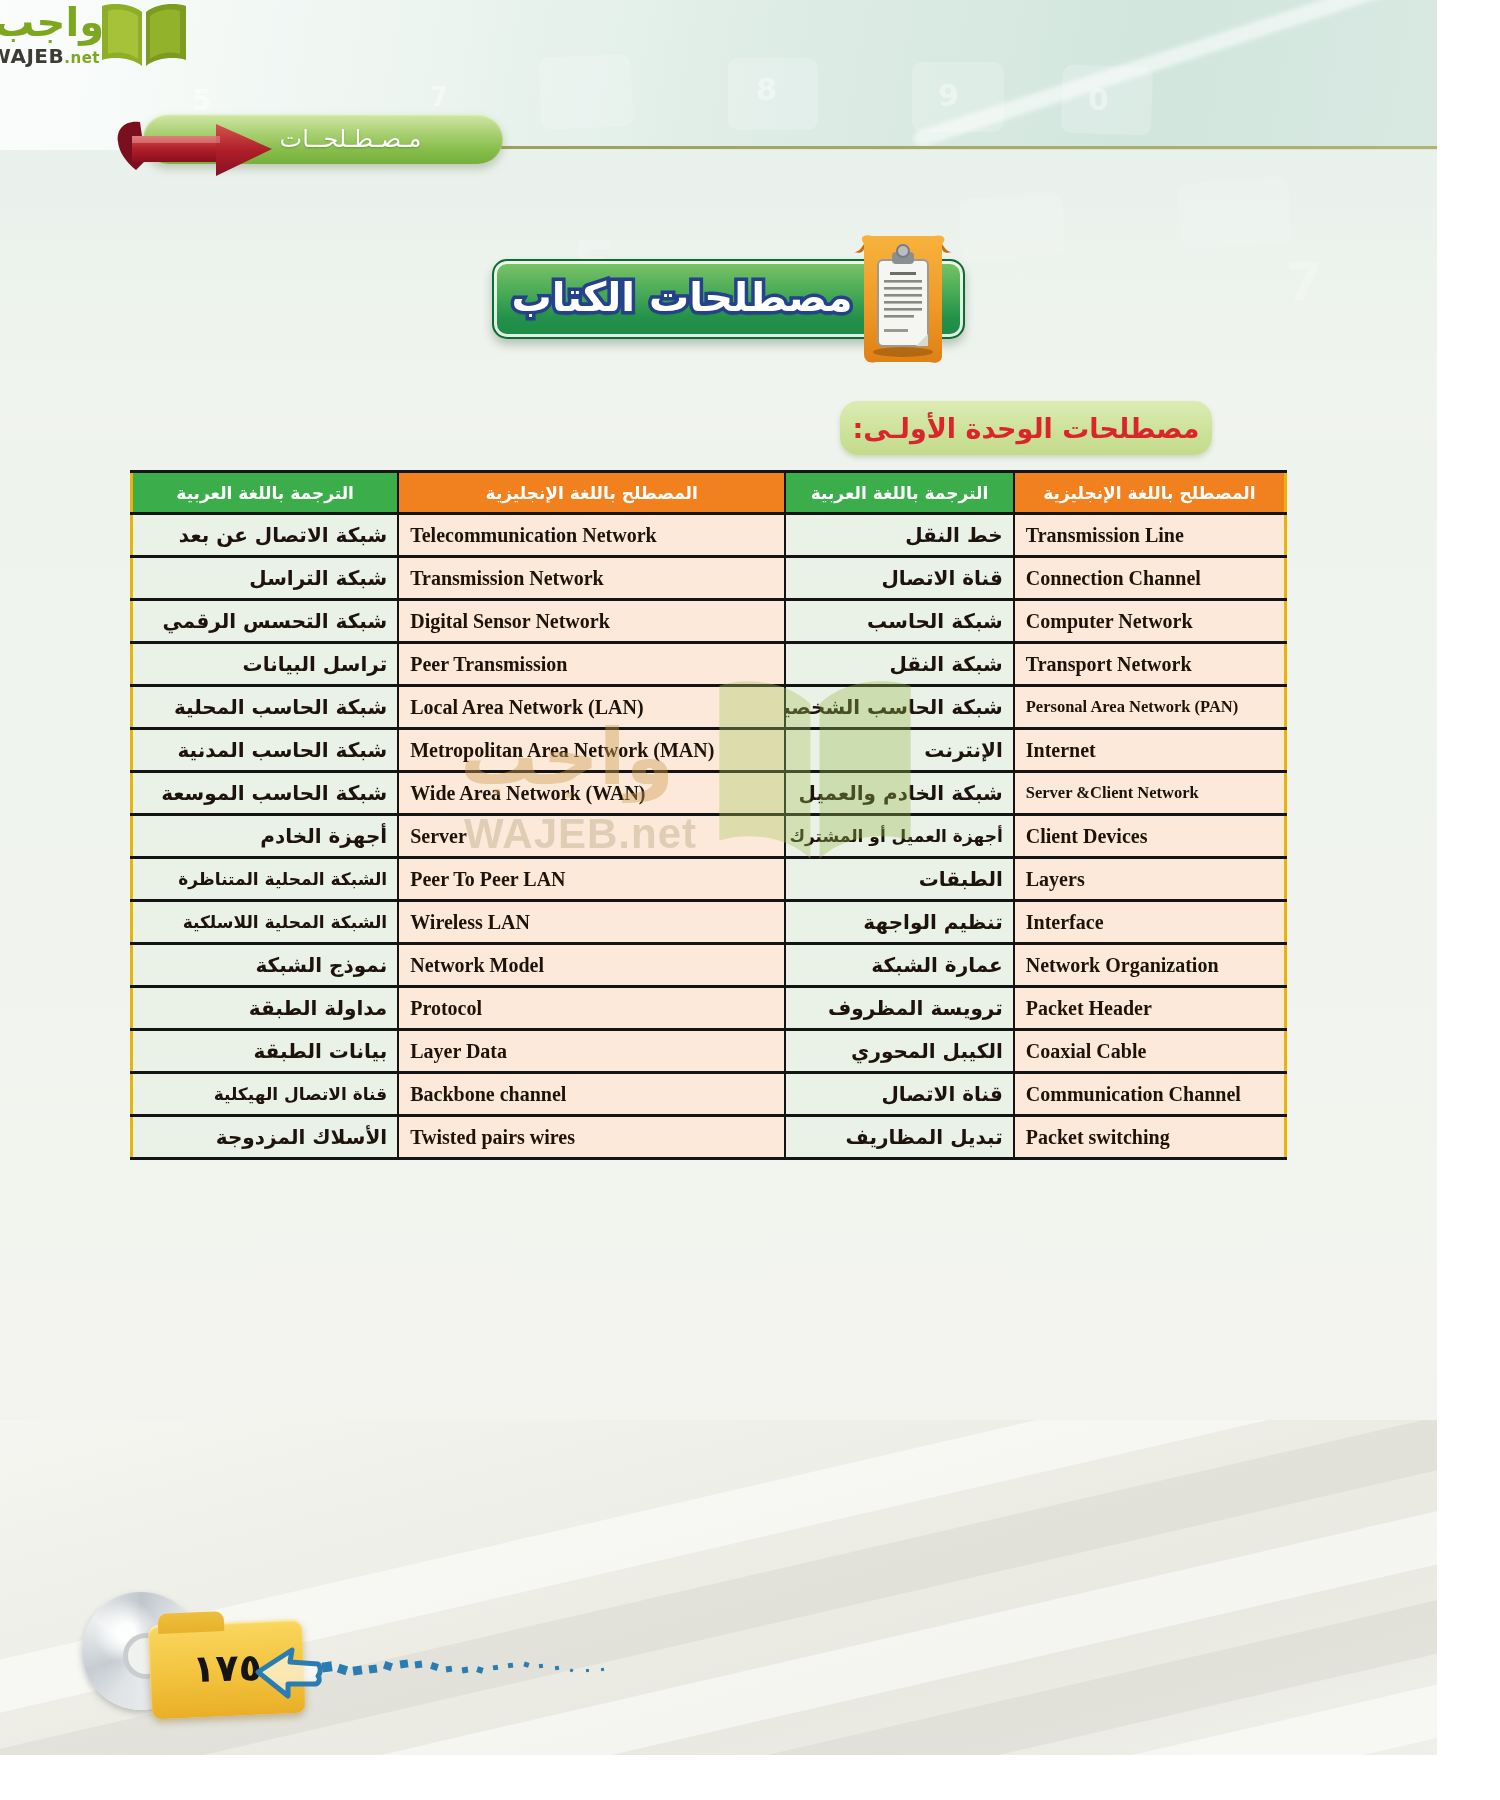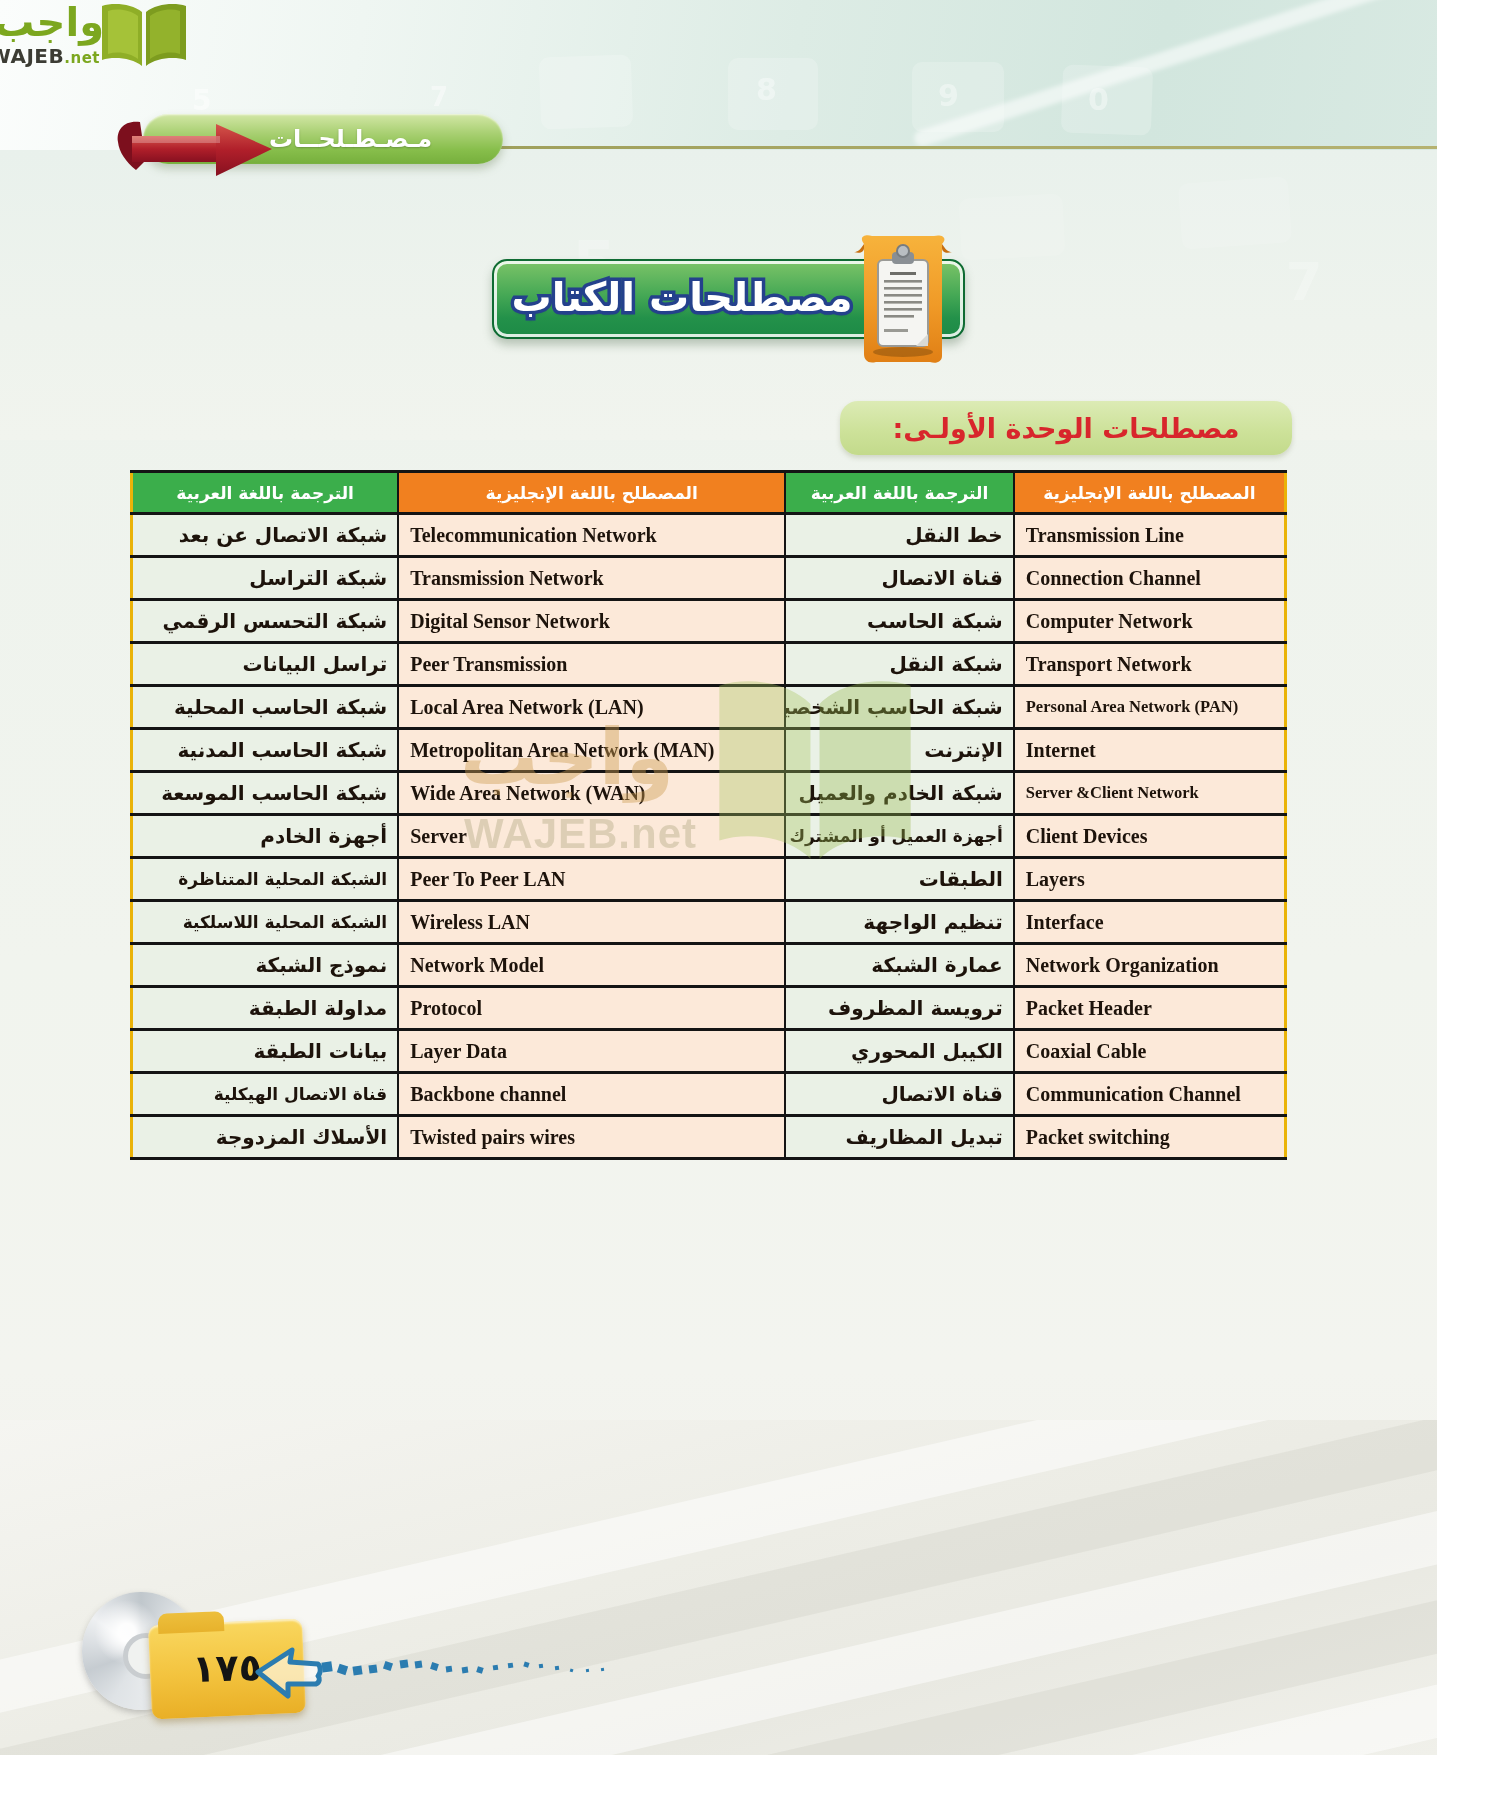--- a/index.html
+++ b/index.html
@@ -34,41 +34,41 @@
   .logo-ar { position:absolute; right:92px; top:0px; font-size:40px; font-weight:bold; color:#7ca71f; line-height:1; }
   .logo-en { position:absolute; right:96px; top:42px; font-size:20px; font-weight:bold; color:#3c3c34; letter-spacing:.5px; }
   .logo-en .net { color:#7ca71f; font-size:15px; }
   .logo-book { position:absolute; left:88px; top:0px; }
 
   
   .pill { position:absolute; left:143px; top:114px; width:360px; height:50px; border-radius:26px;
     background:linear-gradient(180deg,#d3e7a6 0%,#a9d073 38%,#87be4b 72%,#76af3c 100%);
     box-shadow:0 5px 9px rgba(110,130,90,.35), inset 0 1px 2px rgba(255,255,255,.7); z-index:5; }
   .pill-label { position:absolute; width:100%; top:11px; text-align:center; padding-left:55px;
-    color:#ffffff; font-size:24px; font-weight:bold; letter-spacing:9px;
+    color:#ffffff; font-size:24px; font-weight:normal; letter-spacing:9px;
     text-shadow:0 1px 2px rgba(60,90,40,.4); }
   .red-arrow { position:absolute; left:114px; top:116px; z-index:6; }
   .gold-line { position:absolute; left:497px; top:146px; width:940px; height:3px;
     background:linear-gradient(90deg,#9fa05c,#b5b271); z-index:4; }
 
   
   .title-banner { position:absolute; left:492px; top:259px; width:473px; height:80px; border-radius:15px;
     background:linear-gradient(180deg,#7cc468 0%,#45a855 45%,#23914a 75%,#1d8a46 100%);
     border:2px solid #0f6b33; box-shadow:inset 0 0 0 3px rgba(255,255,255,.85), 0 6px 10px rgba(80,110,80,.35);
     z-index:6; }
   .title-wrap { position:absolute; left:8px; top:14px; width:360px; text-align:center; }
   .title-text { position:relative; display:inline-block; font-size:40px; font-weight:bold; line-height:1.1;
     font-family:"DejaVu Sans", sans-serif; }
   .title-back { position:absolute; left:0; top:0; color:#24418c; -webkit-text-stroke:7px #24418c;
     text-shadow:0 3px 3px rgba(20,40,90,.45); }
   .title-front { position:relative; color:#ffffff; }
   .clipboard-unit { position:absolute; left:850px; top:234px; z-index:7; }
 
   
-  .section-heading { position:absolute; left:840px; top:401px; width:452px; height:54px; border-radius:18px;
+  .section-heading { position:absolute; left:840px; top:401px; width:372px; height:54px; border-radius:18px;
     background:linear-gradient(180deg,#dcebb5 0%,#cde29a 55%,#c3da8b 100%);
     box-shadow:0 3px 5px rgba(140,150,110,.3); z-index:5; }
   .section-heading span { position:absolute; width:100%; top:12px; text-align:center; direction:rtl;
     color:#d8262c; font-size:27px; font-weight:bold; }
 
   
   .table-wrap { position:absolute; left:130px; top:470px; width:1157px; z-index:3; }
   table.glossary { width:1157px; table-layout:fixed; border-collapse:collapse; border:3px solid #eab308;
     background:#ffffff; }
   table.glossary th, table.glossary td { border:2px solid #141414; border-top-width:3px; border-bottom-width:3px;

